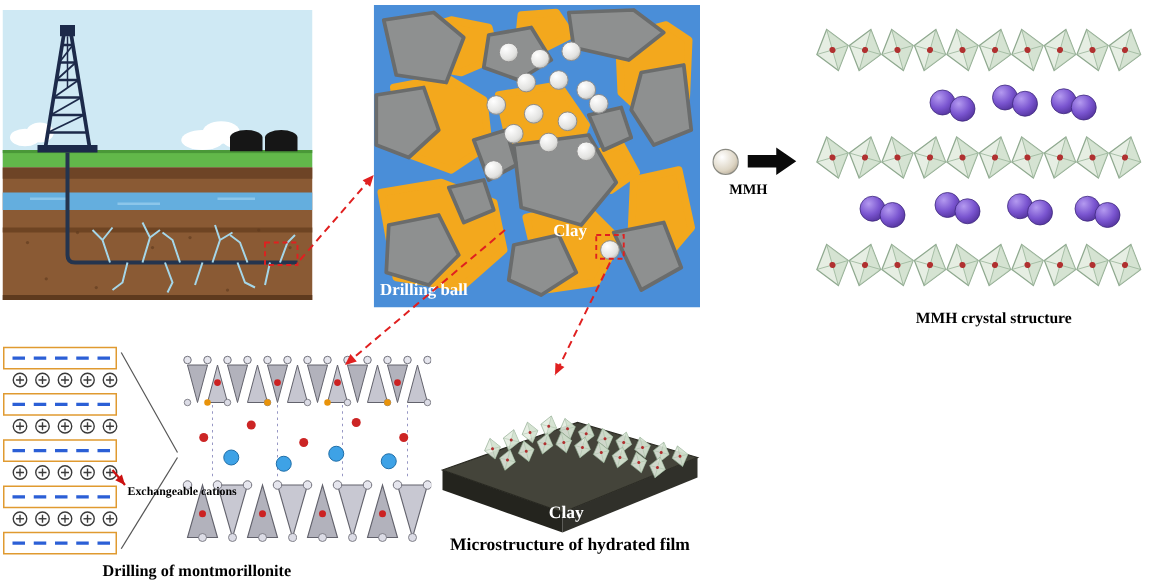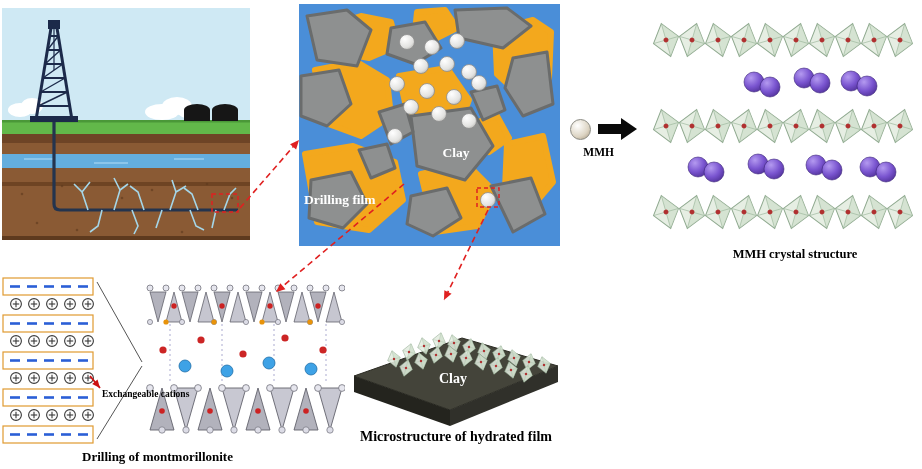--- a/index.html
+++ b/index.html
@@ -1,20 +1,20 @@
 <!DOCTYPE html>
 <html><head>
 <meta charset="utf-8">
 <style>
   html,body{margin:0;padding:0;background:#ffffff;}
   .canvas{position:relative;width:922px;height:469px;background:#ffffff;
           font-family:"Liberation Serif",serif;overflow:hidden;}
   .panel{position:absolute;}
   .lbl{position:absolute;font-weight:bold;color:#000;}
-  .lbl.white{color:#ffffff;}
+  .lbl.white{color:#ffffff;margin-top:32px;}
   .caption{position:absolute;font-weight:bold;text-align:center;color:#000;}
 
   
   .rig{left:2px;top:8px;width:248px;height:232px;}
   .fluid{left:299px;top:4px;width:261px;height:242px;}
   .crystal{left:648px;top:2px;width:272px;height:242px;}
   .mont{left:0px;top:274px;width:345px;height:178px;}
   .film{left:348px;top:296px;width:216px;height:134px;}
 
   .clay-lbl{left:421px;top:145px;width:70px;font-size:13.5px;text-align:center;}
@@ -222,21 +222,21 @@
         <use href="#wsph" x="180" y="79"></use>
           <use href="#wsph" x="112" y="103"></use>
           <use href="#wsph" x="140" y="110"></use>
         <use href="#wsph" x="170" y="117"></use>
           <use href="#wsph" x="96" y="132"></use>
           <use href="#wsph" x="189" y="196"></use>
       </g>
     </svg>
   </div>
   <div class="lbl white clay-lbl">Clay</div>
-  <div class="lbl white fluid-lbl">Drilling film</div>
+  <div class="lbl white fluid-lbl">Drilling ball</div>
 
   <div class="mmh-sphere"></div>
   <div class="lbl mmh-label">MMH</div>
   <svg class="mmh-arrow" width="42" height="24">
     <polygon points="0,7 23,7 23,1 39,12 23,23 23,17 0,17" fill="#0a0a0a"></polygon>
   </svg>
 
   <div class="panel crystal">
     <svg width="272" height="242" viewBox="0 0 272 242">
       <g>

